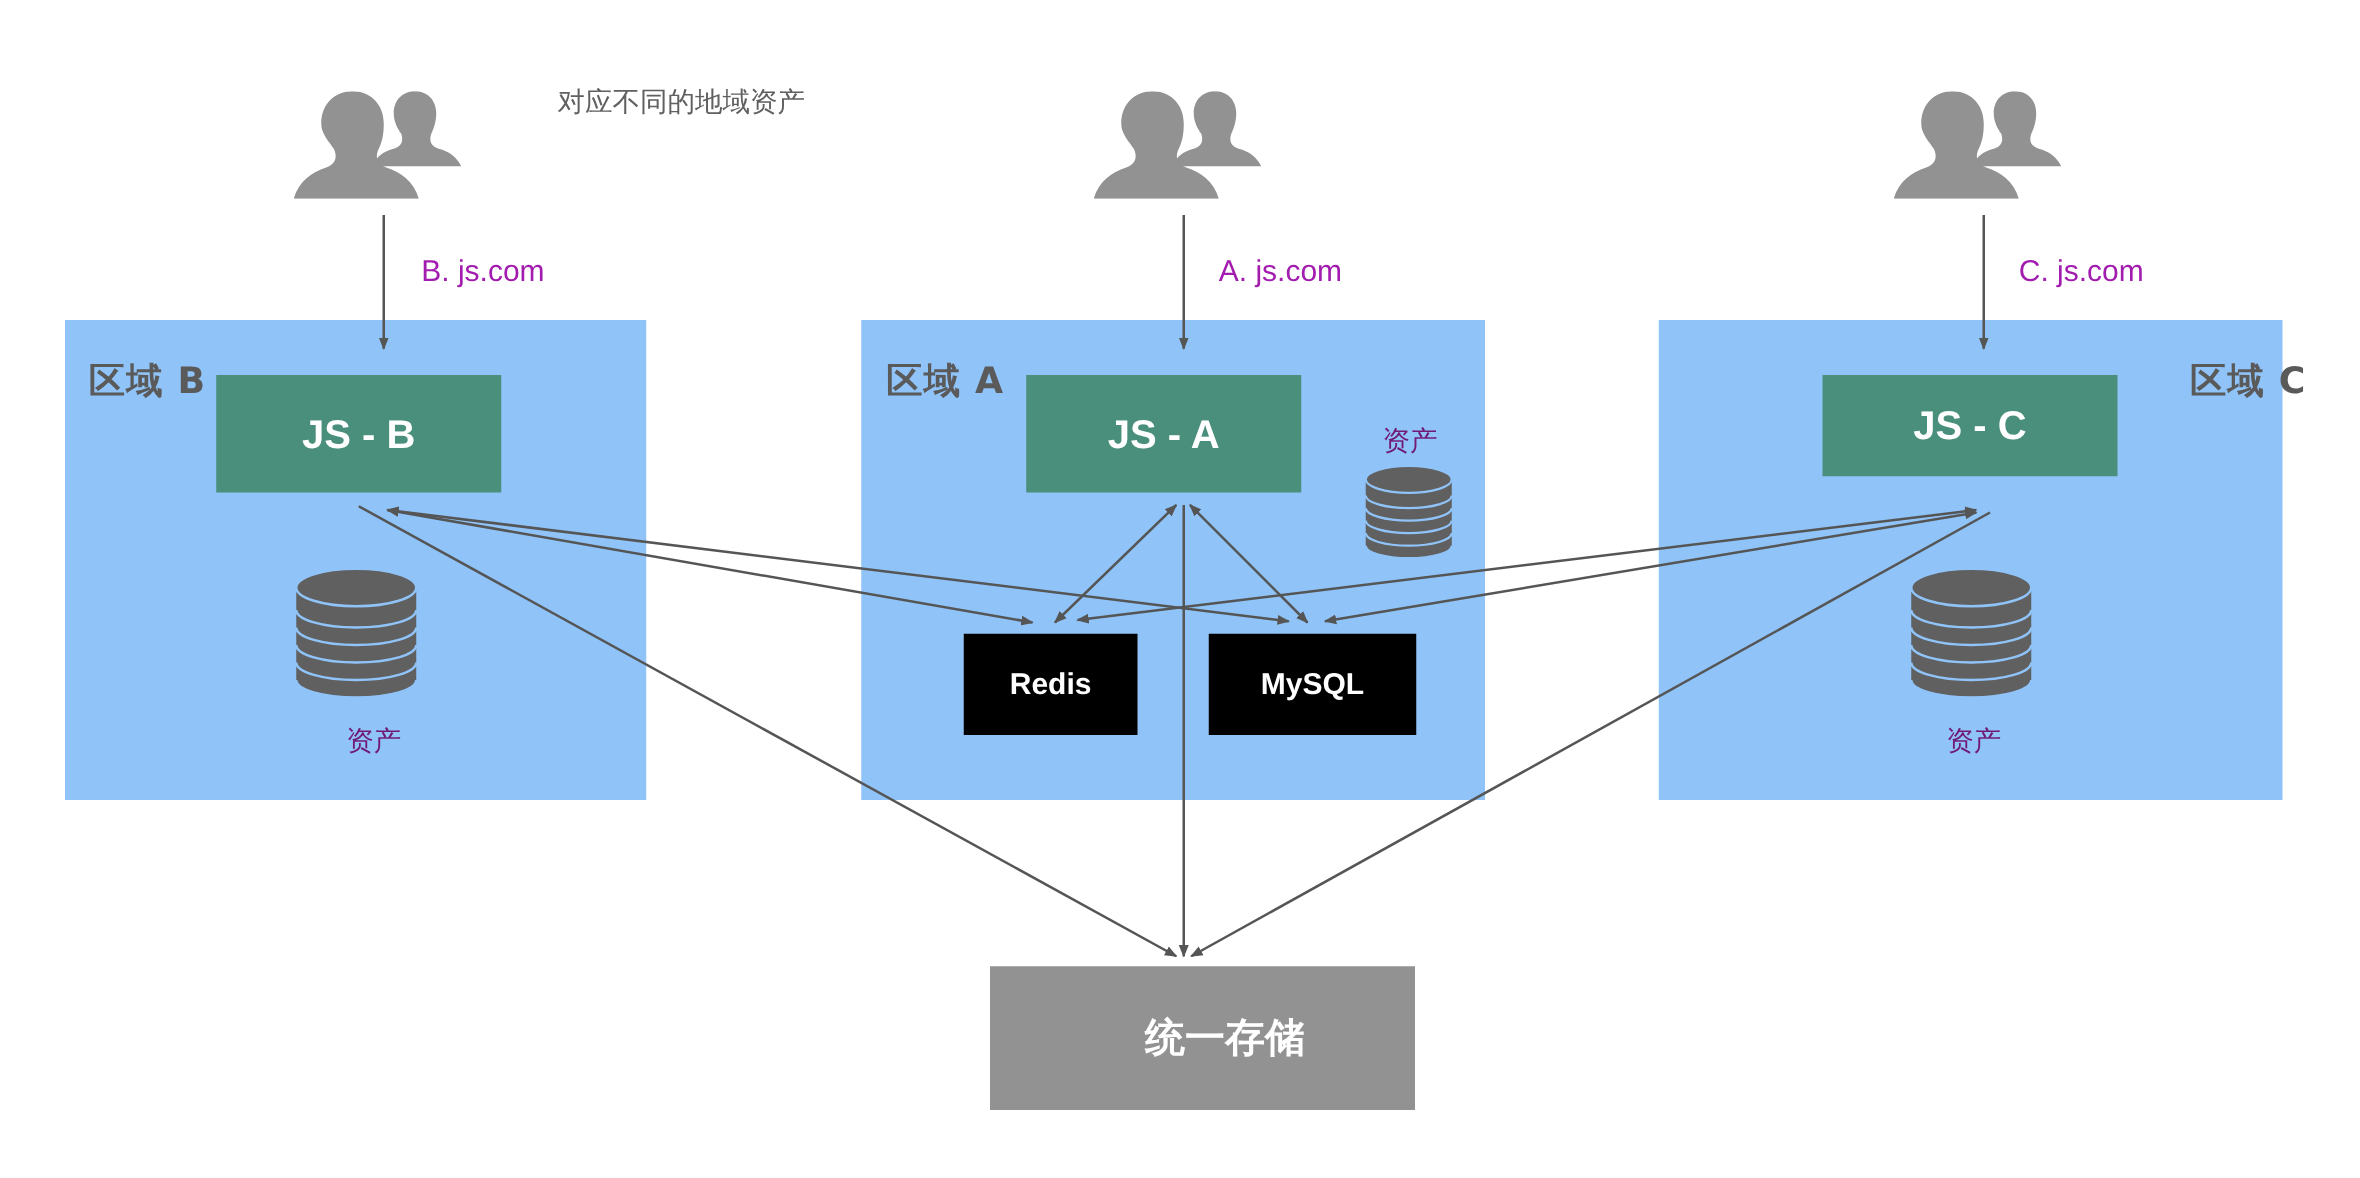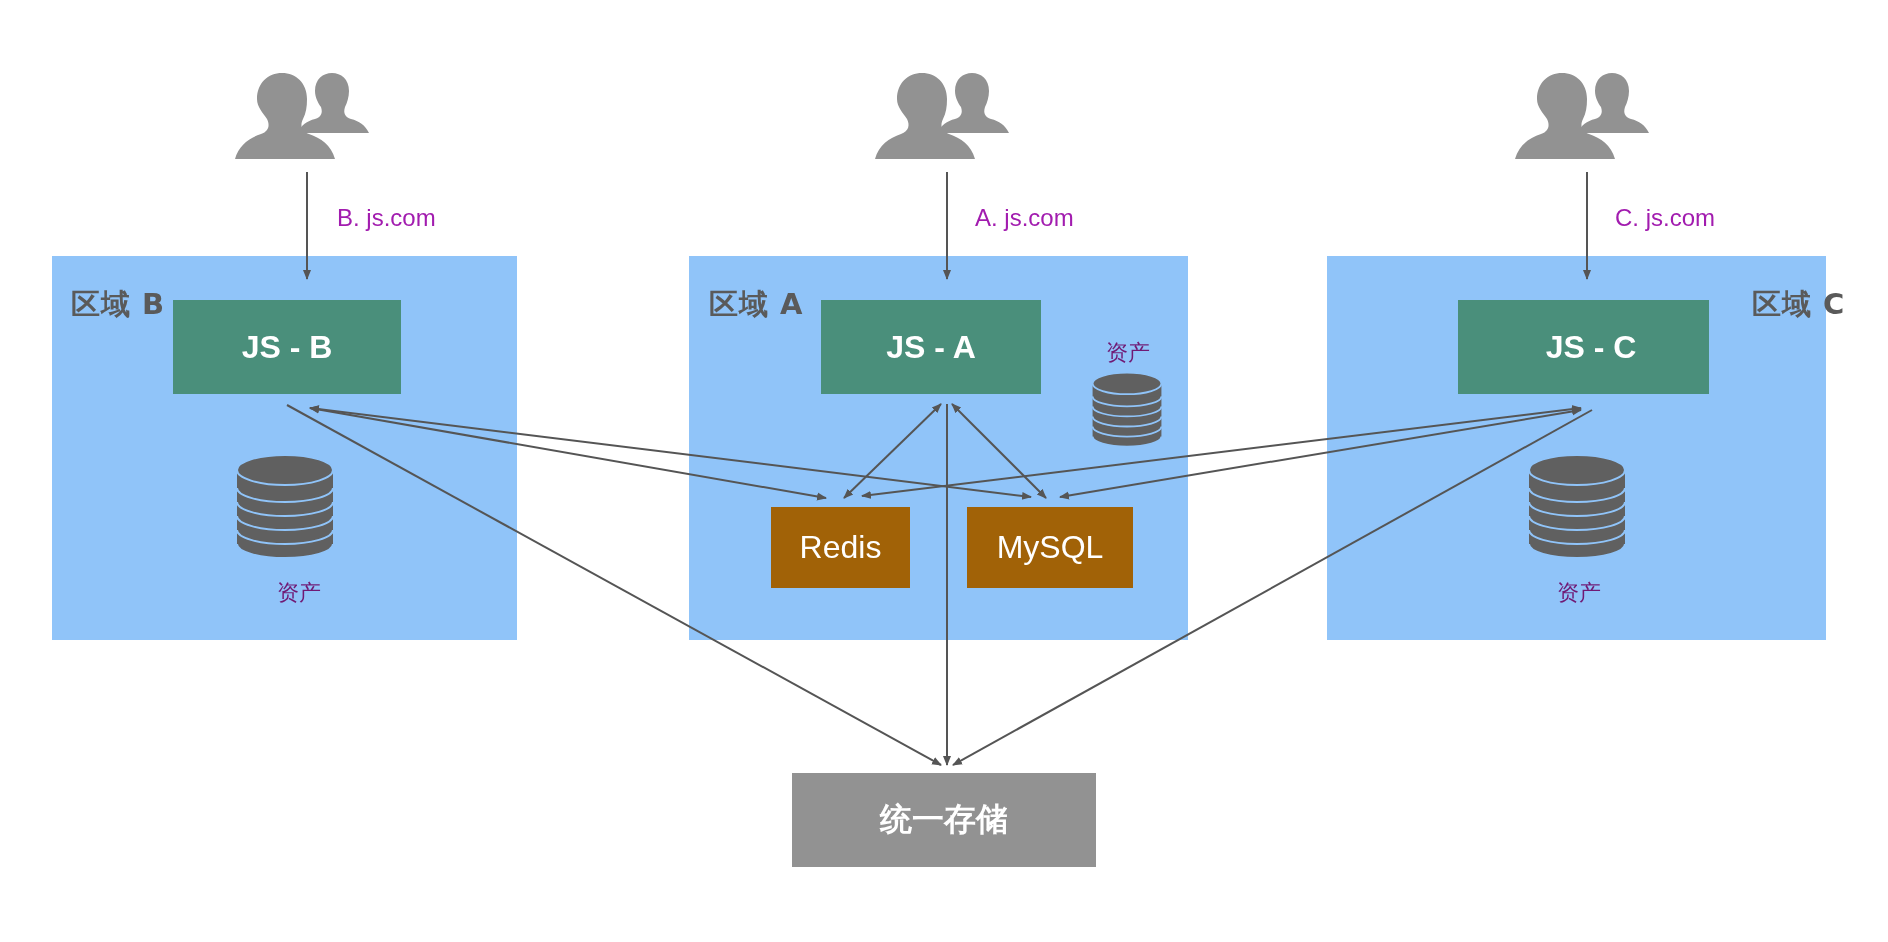--- a/index.html
+++ b/index.html
@@ -1,21 +1,21 @@
 <!DOCTYPE html>
 <html><head>
 <meta charset="utf-8">
 <style>
   html,body{margin:0;padding:0;background:#ffffff;}
   body{width:1888px;height:942px;position:relative;overflow:hidden;font-family:"Liberation Sans","DejaVu Sans",sans-serif;}
   .abs{position:absolute;}
   .region{position:absolute;background:#90c4f9;}
   .region-label{position:absolute;font-weight:bold;font-size:29px;color:#5a5a5a;font-family:"DejaVu Sans",sans-serif;letter-spacing:1px;}
   .node{position:absolute;background:#4a8f7b;color:#fff;font-weight:bold;font-size:32px;display:flex;align-items:center;justify-content:center;}
-  .svc{position:absolute;background:#a16207;color:#fff;font-weight:normal;font-size:32px;display:flex;align-items:center;justify-content:center;}
+  .svc{position:absolute;background:#000000;color:#fff;font-weight:bold;font-size:24px;display:flex;align-items:center;justify-content:center;}
   .storage{position:absolute;background:#929292;color:#fff;font-weight:bold;font-size:32px;display:flex;align-items:center;justify-content:center;font-family:"DejaVu Sans",sans-serif;}
   .asset-label{position:absolute;font-size:22px;color:#701a75;font-family:"DejaVu Sans",sans-serif;}
   .domain-label{position:absolute;font-size:24px;color:#a21caf;}
   .note{position:absolute;font-size:22px;color:#606060;line-height:41px;text-align:center;font-family:"DejaVu Sans",sans-serif;}
   svg.overlay{position:absolute;left:0;top:0;pointer-events:none;}
 </style>
 </head>
 <body>
 
 <div class="region" style="left:52px;top:256px;width:465px;height:384px;"></div>
@@ -48,32 +48,33 @@
     <line x1="1581" y1="410" x2="1060" y2="497" marker-start="url(#ah)" marker-end="url(#ah)"></line>
 
     <line x1="287" y1="405" x2="941" y2="765" marker-end="url(#ah)"></line>
     <line x1="947" y1="404" x2="947" y2="765" marker-end="url(#ah)"></line>
     <line x1="1592" y1="410" x2="953" y2="765" marker-end="url(#ah)"></line>
   </g>
 </svg>
 
 <div class="node" style="left:173px;top:300px;width:228px;height:94px;">JS - B</div>
 <div class="node" style="left:821px;top:300px;width:220px;height:94px;">JS - A</div>
-<div class="node" style="left:1458px;top:300px;width:236px;height:94px;padding-left:15px;">JS - C</div>
+<div class="node" style="left:1458px;top:300px;width:236px;height:81px;">JS - C</div>
 
 <div class="svc" style="left:771px;top:507px;width:139px;height:81px;">Redis</div>
 <div class="svc" style="left:967px;top:507px;width:166px;height:81px;">MySQL</div>
 
-<div class="storage" style="left:792px;top:773px;width:304px;height:94px;">统一存储</div>
+<div class="storage" style="left:792px;top:773px;width:304px;height:115px;padding-left:36px;">统一存储</div>
 
 <div class="domain-label" style="left:337px;top:204px;">B. js.com</div>
 <div class="domain-label" style="left:975px;top:204px;">A. js.com</div>
 <div class="domain-label" style="left:1615px;top:204px;">C. js.com</div>
 
 <div class="note" style="left:420px;top:62px;width:250px;">
+  <div>对应不同的地域资产</div>
 </div>
 
 <svg class="abs" style="left:235px;top:73px;" width="134" height="86" viewBox="0 0 134 86">
   <g fill="#929292">
     <path d="M80,18 C80,6 88,0 97,0 C106,0 114,6 114,18 C114,24 112,30 110,34 C108,40 110,44 116,46 C124,48 130,52 134,60 L63,60 C66,52 72,48 80,46 C86,44 88,40 86,34 C83,30 80,24 80,18 z"></path>
     <path d="M22,26 C22,10 33,0 47,0 C61,0 72,10 72,26 C72,34 71,40 68,46 C65,52 66,58 74,61 C86,65 96,72 100,86 L0,86 C4,72 14,65 26,61 C34,58 35,52 32,46 C28,40 22,34 22,26 z"></path>
   </g>
 </svg>
 <svg class="abs" style="left:875px;top:73px;" width="134" height="86" viewBox="0 0 134 86">
   <g fill="#929292">

